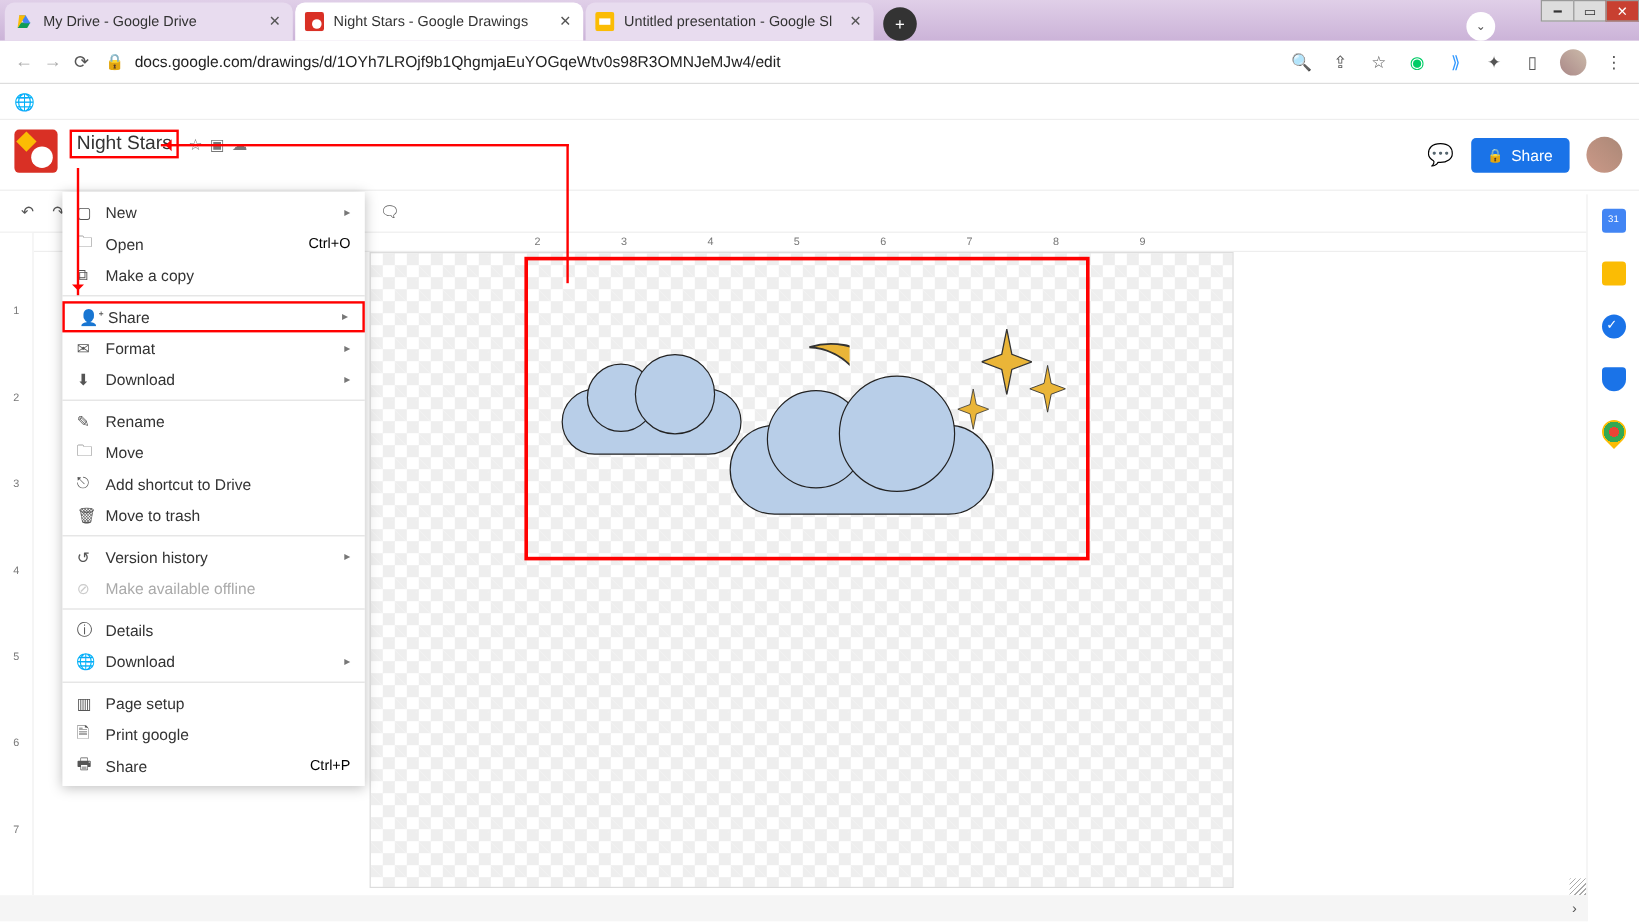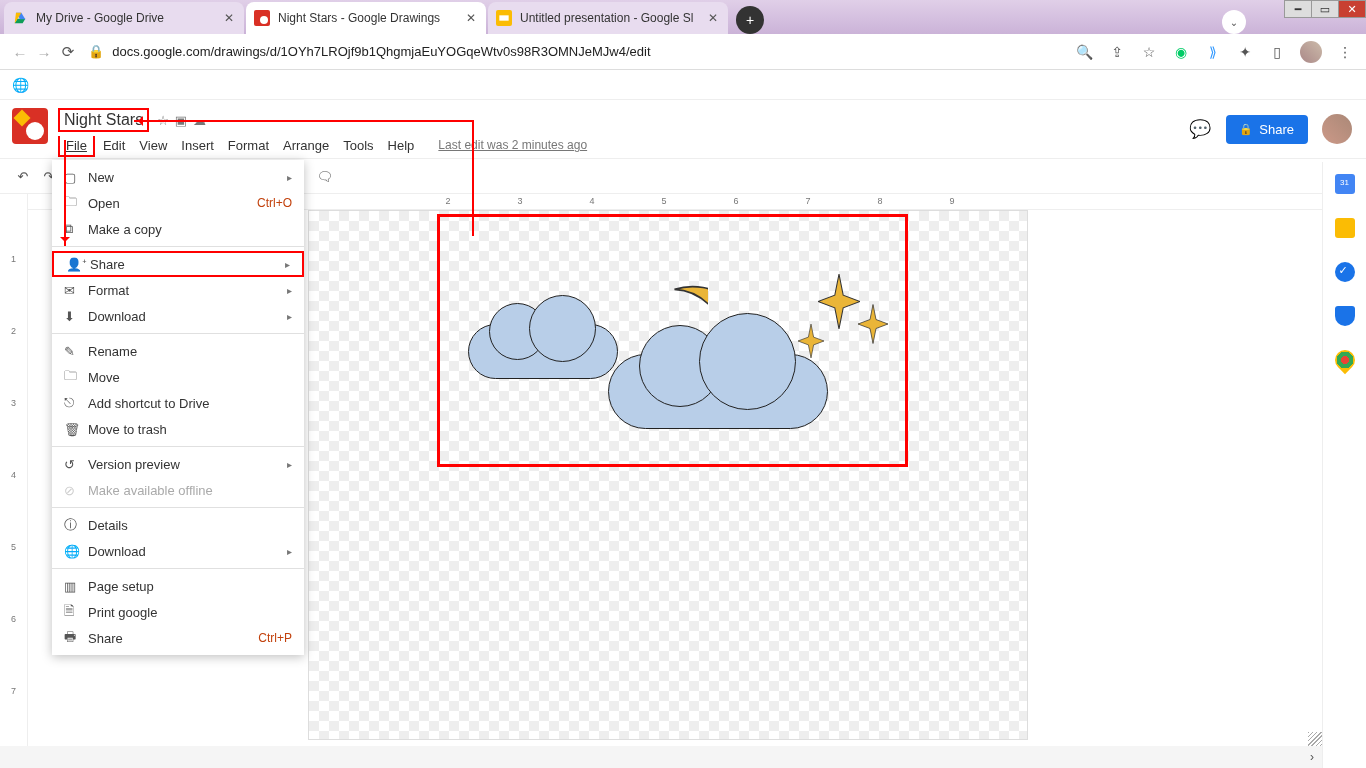--- a/index.html
+++ b/index.html
@@ -51,21 +51,21 @@
 .comment-icon { font-size:18px; color:#555; }
 .share-btn { background:#1a73e8; color:#fff; font-size:13px; padding:7px 14px; border-radius:4px; display:flex; align-items:center; gap:6px; }
 .share-btn .lock-i { font-size:11px; }
 .header-avatar { width:30px; height:30px; border-radius:50%; background:linear-gradient(45deg,#c98,#a87); }
 
 
 .file-menu { position:absolute; left:52px; top:160px; width:252px; background:#fff; box-shadow:0 2px 10px rgba(0,0,0,0.25); z-index:50; font-size:13px; color:#333; padding:4px 0; }
 .file-menu .item { display:flex; align-items:center; height:26px; padding:0 12px; }
 .file-menu .item .m-icon { width:24px; color:#555; font-size:13px; }
 .file-menu .item .m-label { flex:1; }
-.file-menu .item .m-short { color:#c2410c; font-size:12px; }
+.file-menu .item .m-short { color:#000000; font-size:12px; }
 .file-menu .item .m-arrow { color:#777; font-size:10px; }
 .file-menu .sep { height:1px; background:#e0e0e0; margin:4px 0; }
 .file-menu .item.disabled { color:#aaa; }
 .file-menu .item.disabled .m-icon { color:#ccc; }
 .file-menu .share-item { border:2px solid red; }
 
 
 .toolbar { height:36px; border-top:1px solid #eee; border-bottom:1px solid #eee; display:flex; align-items:center; padding:0 10px; font-size:13px; color:#555; }
 .toolbar .tb-icon { width:26px; text-align:center; }
 .toolbar .expand-arrow { margin-left:auto; font-size:12px; }
@@ -196,31 +196,20 @@
   <div class="app-logo"></div>
   <div class="doc-block">
     <div class="doc-title-row">
       <span class="doc-title">Night Stars</span>
       <span class="doc-title-icons">
         <span>☆</span>
         <span>▣</span>
         <span>☁</span>
       </span>
     </div>
-    <div class="menubar">
-      <span class="file-m">File</span>
-      <span>Edit</span>
-      <span>View</span>
-      <span>Insert</span>
-      <span>Format</span>
-      <span>Arrange</span>
-      <span>Tools</span>
-      <span>Help</span>
-      <span class="last-edit">Last edit was 2 minutes ago</span>
-    </div>
   </div>
   <div class="header-right">
     <span class="comment-icon">💬</span>
     <div class="share-btn">
       <span class="lock-i">🔒</span>
       <span>Share</span>
     </div>
     <div class="header-avatar"></div>
   </div>
 </div>
@@ -280,21 +269,21 @@
       <span class="m-icon">⎋</span>
       <span class="m-label">Add shortcut to Drive</span>
     </div>
   <div class="item">
       <span class="m-icon">🗑</span>
       <span class="m-label">Move to trash</span>
     </div>
   <div class="sep"></div>
   <div class="item">
       <span class="m-icon">↺</span>
-      <span class="m-label">Version preview</span>
+      <span class="m-label">Version history</span>
       <span class="m-arrow">▸</span>
     </div>
   <div class="item disabled">
       <span class="m-icon">⊘</span>
       <span class="m-label">Make available offline</span>
     </div>
   <div class="sep"></div>
   <div class="item">
       <span class="m-icon">ⓘ</span>
       <span class="m-label">Details</span>

